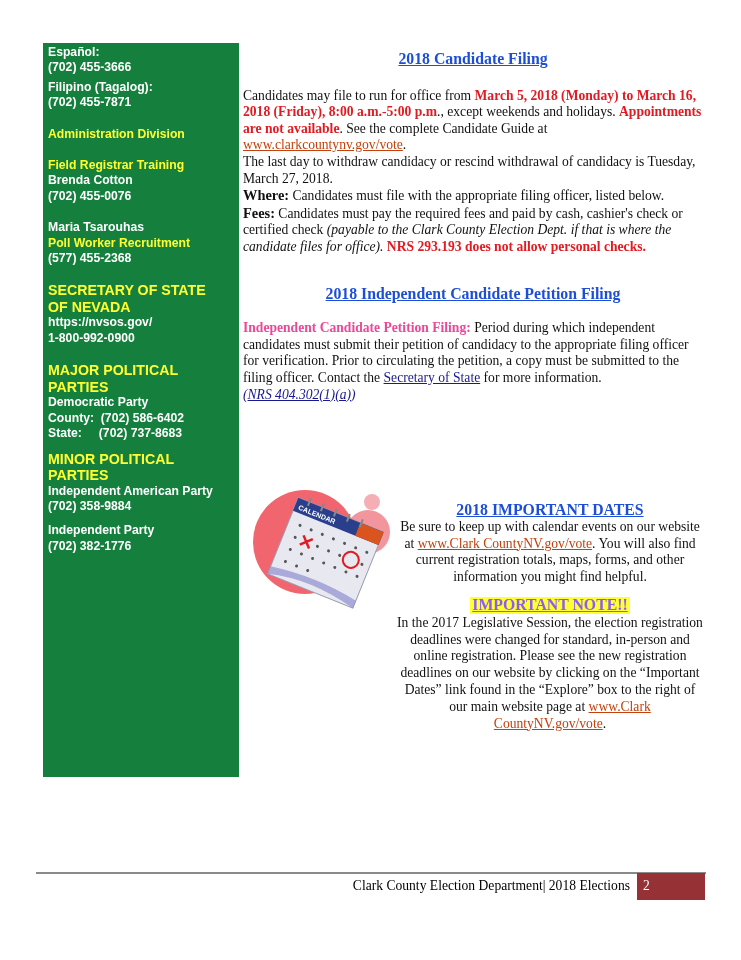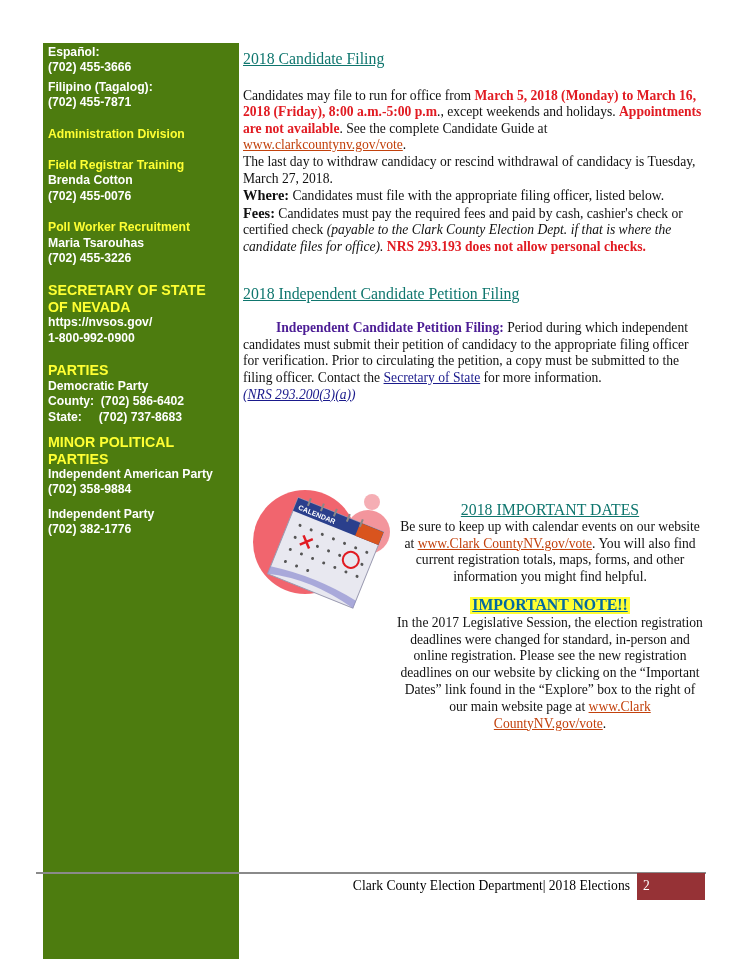--- a/index.html
+++ b/index.html
@@ -1,40 +1,40 @@
 <!DOCTYPE html>
 <html><head>
 <meta charset="utf-8">
 <style>
   html, body { margin:0; padding:0; background:#ffffff; }
   body { width:741px; height:960px; position:relative; overflow:hidden; }
   .sidebar {
-    position:absolute; left:43px; top:43px; width:196px; height:916px;
-    background:#4d7c0f; box-sizing:border-box; padding:2px 0 0 5px;
+    position:absolute; left:43px; top:43px; width:196px; height:734px;
+    background:#15803d; box-sizing:border-box; padding:2px 0 0 5px;
     font-family:"Liberation Sans", sans-serif; font-weight:bold; font-size:12.2px; line-height:15.4px; color:#ffffff;
   }
   .sidebar .grp { margin-bottom:16px; }
   .sidebar .grp.tight { margin-bottom:4px; }
   .sidebar .grp.mid { margin-bottom:9px; }
   .sidebar .y { color:#ffff33; }
   .sidebar .ybig { color:#ffff33; font-size:14.2px; line-height:16.5px; }
   .sidebar .line { display:block; white-space:pre; }
   .main { position:absolute; left:243px; top:47px; width:460px; font-family:"Liberation Serif", serif; color:#111; font-size:13.6px; line-height:16.6px; }
-  .h2 { font-weight:normal; font-size:15.8px; color:#0f766e; text-decoration:underline; }
+  .h2 { text-align:center; font-weight:bold; font-size:15.8px; color:#1d4ed8; text-decoration:underline; }
   .red { color:#e11b22; font-weight:bold; }
   .link { color:#1a1a8c; text-decoration:underline; }
   .link2 { color:#c2410c; text-decoration:underline; }
   .b { font-weight:bold; }
   .i { font-style:italic; }
   .p { margin:0; }
-  .ind-title { color:#4c1d95;margin-left:33px; }
+  .ind-title { color:#ec4899; }
   .cal { position:absolute; left:250px; top:482px; width:150px; height:140px; }
   .dates { position:absolute; left:395px; top:502px; width:310px; font-family:"Liberation Serif", serif; font-size:13.6px; line-height:16.8px; text-align:center; color:#111; }
   .dates .h2 { font-size:15.8px; }
-  .note-title { display:inline-block; background:#ffff33; font-weight:bold; font-size:15.8px; color:#0369a1; text-decoration:underline; padding:0 2px; margin-top:11px;text-align:right; }
+  .note-title { display:inline-block; background:#ffff33; font-weight:bold; font-size:15.8px; color:#8b5cf6; text-decoration:underline; padding:0 2px; margin-top:11px;text-align:right; }
   .rule { position:absolute; left:36px; top:872px; width:670px; height:2px; background:#8a8a8a; }
   .footer-text { position:absolute; left:300px; top:878px; width:330px; text-align:right; font-family:"Liberation Serif", serif; font-size:13.6px; color:#000000; }
   .pagebox { position:absolute; left:637px; top:873px; width:68px; height:27px; background:#963236; }
   .pagenum { position:absolute; left:6px; top:5px; color:#fff; font-family:"Liberation Serif", serif; font-size:13.6px; }
 </style>
 </head>
 <body>
 
 <div class="sidebar">
   <div class="grp tight">
@@ -47,31 +47,32 @@
   </div>
   <div class="grp">
     <span class="line y">Administration Division</span>
   </div>
   <div class="grp">
     <span class="line y">Field Registrar Training</span>
     <span class="line">Brenda Cotton</span>
     <span class="line">(702) 455-0076</span>
   </div>
   <div class="grp">
+    <span class="line">Maria Tsarouhas</span>
     <span class="line y">Poll Worker Recruitment</span>
-    <span class="line">Maria Tsarouhas</span>
-    <span class="line">(702) 455-3226</span>
+    <span class="line">(577) 455-2368</span>
   </div>
   <div class="grp">
     <span class="line ybig">SECRETARY OF STATE</span>
     <span class="line ybig">OF NEVADA</span>
     <span class="line">https://nvsos.gov/</span>
     <span class="line">1-800-992-0900</span>
   </div>
   <div class="grp mid">
+    <span class="line ybig">MAJOR POLITICAL</span>
     <span class="line ybig">PARTIES</span>
     <span class="line">Democratic Party</span>
     <span class="line">County:  (702) 586-6402</span>
     <span class="line">State:     (702) 737-8683</span>
   </div>
   <div class="grp mid">
     <span class="line ybig">MINOR POLITICAL</span>
     <span class="line ybig">PARTIES</span>
     <span class="line">Independent American Party</span>
     <span class="line">(702) 358-9884</span>
@@ -84,21 +85,21 @@
 
 <div class="main">
   <div class="h2" style="margin-top:4px;margin-bottom:20px;">2018 Candidate Filing</div>
   <p class="p"><span>Candidates may file to run for office from </span><span class="red">March 5, 2018 (Monday) to March 16, 2018 (Friday), 8:00 a.m.-5:00 p.m</span><span>., except weekends and holidays. </span><span class="red">Appointments are not available</span><span>.  See the complete Candidate Guide at </span><span class="link2">www.clarkcountynv.gov/vote</span><span>.</span></p>
   <p class="p">The last day to withdraw candidacy or rescind withdrawal of candidacy is Tuesday, March 27, 2018.</p>
   <p class="p"><span class="b" style="font-size:14.4px;">Where:</span><span> Candidates must file with the appropriate filing officer, listed below.</span></p>
   <p class="p"><span class="b" style="font-size:14.4px;">Fees:</span><span> Candidates must pay the required fees and paid by cash, cashier's check or certified check </span><span class="i">(payable to the Clark County Election Dept. if that is where the candidate files for office).</span><span class="red"> NRS 293.193 does not allow personal checks.</span></p>
 
   <div class="h2" style="margin-top:30px;margin-bottom:18px;">2018 Independent Candidate Petition Filing</div>
   <p class="p"><span class="b ind-title">Independent Candidate Petition Filing:</span><span> Period during which independent candidates must submit their petition of candidacy to the appropriate filing officer for verification. Prior to circulating the petition, a copy must be submitted to the filing officer. Contact the </span><span class="link">Secretary of State</span><span> for more information.</span></p>
-  <p class="p i"><span style="color:#1a1a8c;">(</span><span class="link">NRS 293.200(3)(a)</span><span style="color:#1a1a8c;">)</span></p>
+  <p class="p i"><span style="color:#1a1a8c;">(</span><span class="link">NRS 404.302(1)(a)</span><span style="color:#1a1a8c;">)</span></p>
 </div>
 
 <div class="cal">
   <svg width="150" height="140" viewBox="0 0 150 140">
     <circle cx="55" cy="60" r="52" fill="#ef4a55" opacity="0.85"></circle>
     <circle cx="118" cy="50" r="22" fill="#f07a83" opacity="0.8"></circle>
     <circle cx="122" cy="20" r="8" fill="#f29aa1" opacity="0.8"></circle>
     <g transform="rotate(22 75 75)">
       <rect x="28" y="30" width="92" height="82" fill="#e8e8f0" stroke="#9a9ab0" stroke-width="1"></rect>
       <rect x="28" y="30" width="92" height="14" fill="#2a3f8c"></rect>

